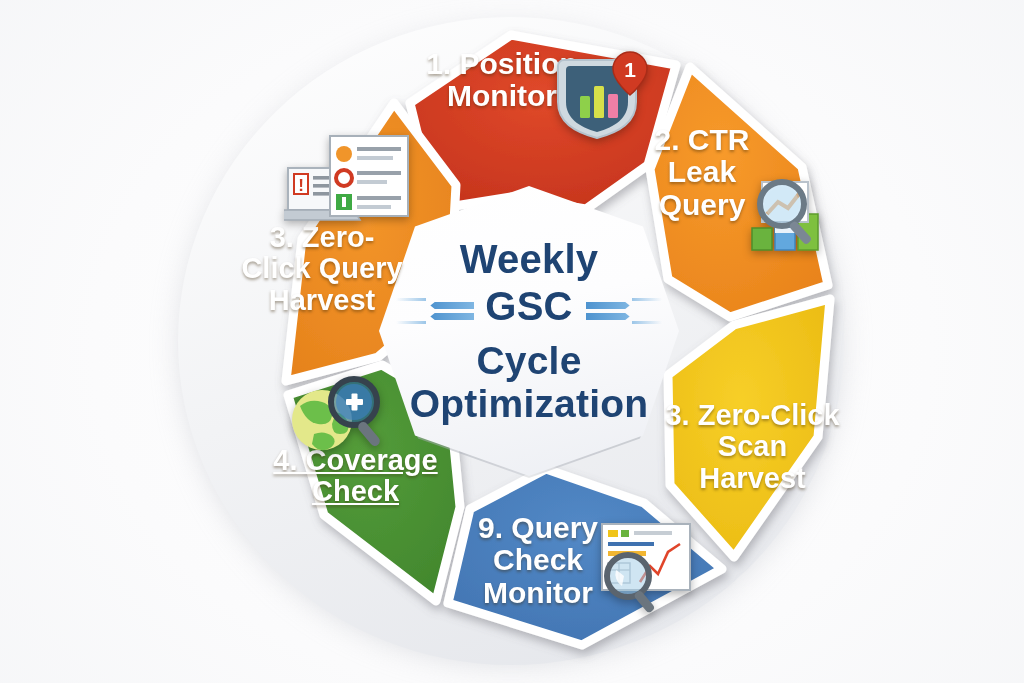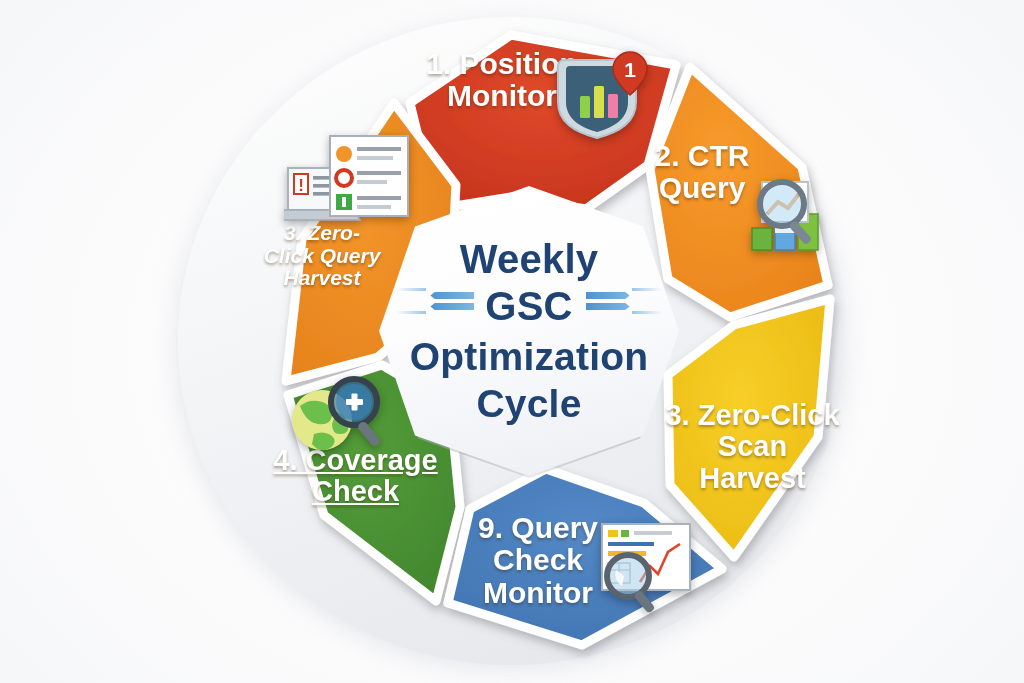--- a/index.html
+++ b/index.html
@@ -95,21 +95,21 @@
     letter-spacing: .2px;
     line-height: 1.0;
     text-align: center;
     white-space: nowrap;
   }
   .hub-l1 { font-size: 40px; margin-bottom: 5px; }
   .hub-l3 { font-size: 39px; margin-top: 4px; }
   .hub-l4 { font-size: 39px; margin-top: 8px; }
   #hub-mid {
     display: flex;
-    align-items: flex-start;
+    align-items: flex-end;
     justify-content: center;
     width: 100%;
     margin: 2px 0 7px 0;
   }
   .hub-l2 { font-size: 40px; padding: 0 5px; }
   .chev {
     position: relative;
     width: 58px;
     height: 30px;
     flex: 0 0 auto;
@@ -141,25 +141,25 @@
   .seg-label {
     position: absolute;
     color: #ffffff;
     font-weight: bold;
     text-align: center;
     line-height: 1.08;
     text-shadow: 0 2px 3px rgba(60,40,10,.42);
     pointer-events: none;
   }
   #lbl-1 { left: 396px; top: 48px;  width: 212px; font-size: 30px; }
-  #lbl-2 { left: 627px; top: 140px; width: 150px; font-size: 30px; }
+  #lbl-2 { left: 627px; top: 124px; width: 150px; font-size: 30px; }
   #lbl-3 { left: 650px; top: 400px; width: 205px; font-size: 29px; }
   #lbl-4 { left: 258px; top: 445px; width: 195px; font-size: 29px; text-decoration: underline; }
   #lbl-5 { left: 443px; top: 512px; width: 190px; font-size: 30px; }
-  #lbl-6 { left: 232px; top: 222px; width: 180px; font-size: 21px; font-style: italic; }
+  #lbl-6 { left: 232px; top: 222px; width: 180px; font-size: 29px; }
   
   .icon-box { position: absolute; }
   .shadowy { filter: drop-shadow(0 3px 4px rgba(0,0,0,.3)); }
 </style>
 </head>
 <body>
 
 <div id="stage">
 
   <div id="wheel-wrap">
@@ -226,31 +226,32 @@
             <span class="b"></span>
         </span>
         <span class="hub-line hub-l2">GSC</span>
         <span class="chev right">
           <i class="t"></i>
             <i class="u"></i>
             <span class="a"></span>
             <span class="b"></span>
         </span>
       </div>
+      <div class="hub-line hub-l4">Cycle</div>
       <div class="hub-line hub-l3">Optimization</div>
-      <div class="hub-line hub-l4">Cycle</div>
     </div>
   </div>
 
   <div class="seg-label" id="lbl-1">
     <div>1. Position</div>
     <div>Monitor</div>
   </div>
   <div class="seg-label" id="lbl-2">
     <div>2. CTR</div>
+    <div>Leak</div>
     <div>Query</div>
   </div>
   <div class="seg-label" id="lbl-3">
     <div>3. Zero-Click</div>
     <div>Scan</div>
     <div>Harvest</div>
   </div>
   <div class="seg-label" id="lbl-5">
     <div>9. Query</div>
     <div>Check</div>

